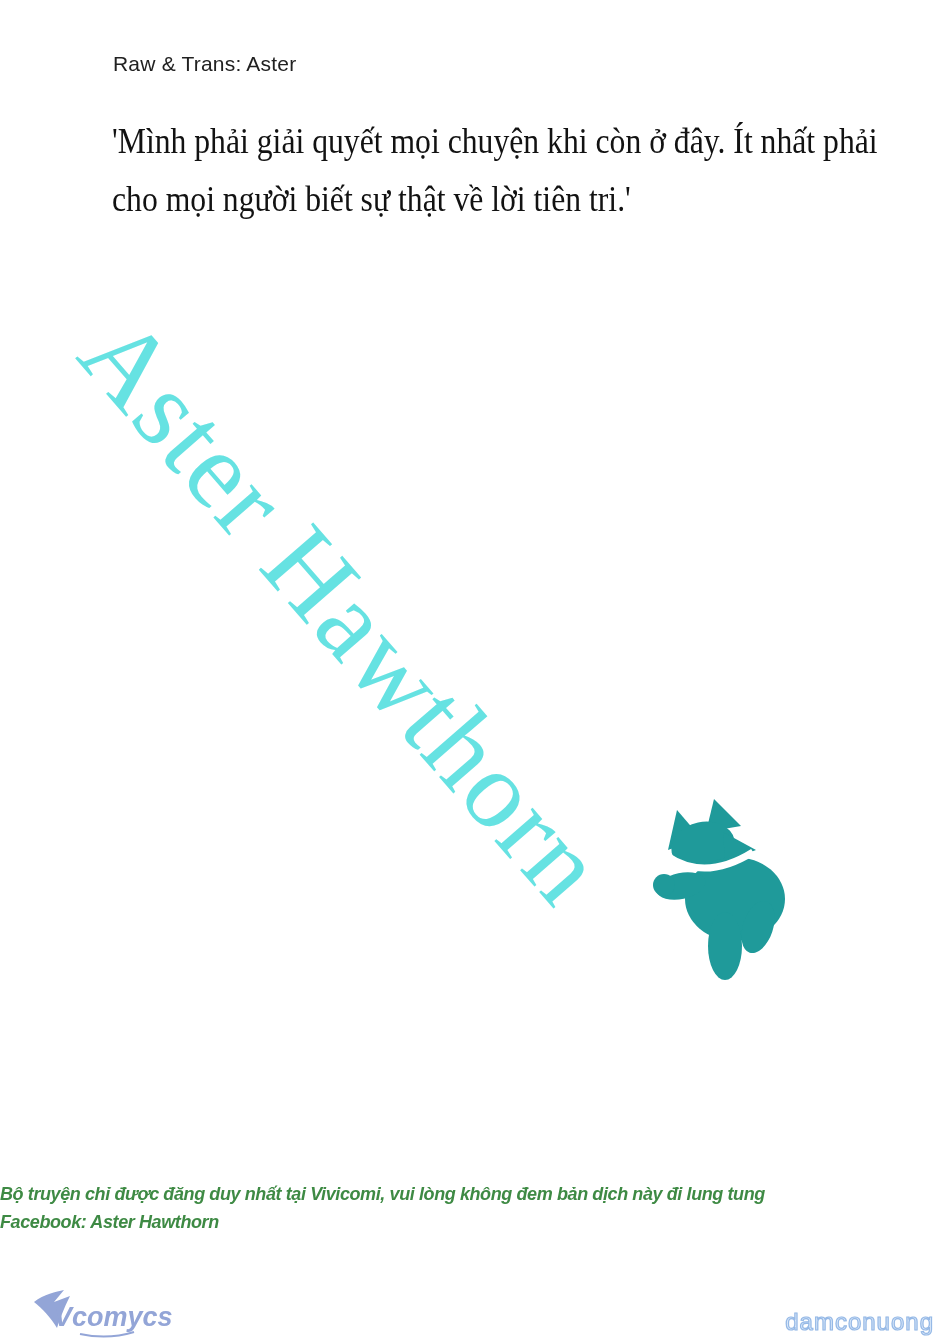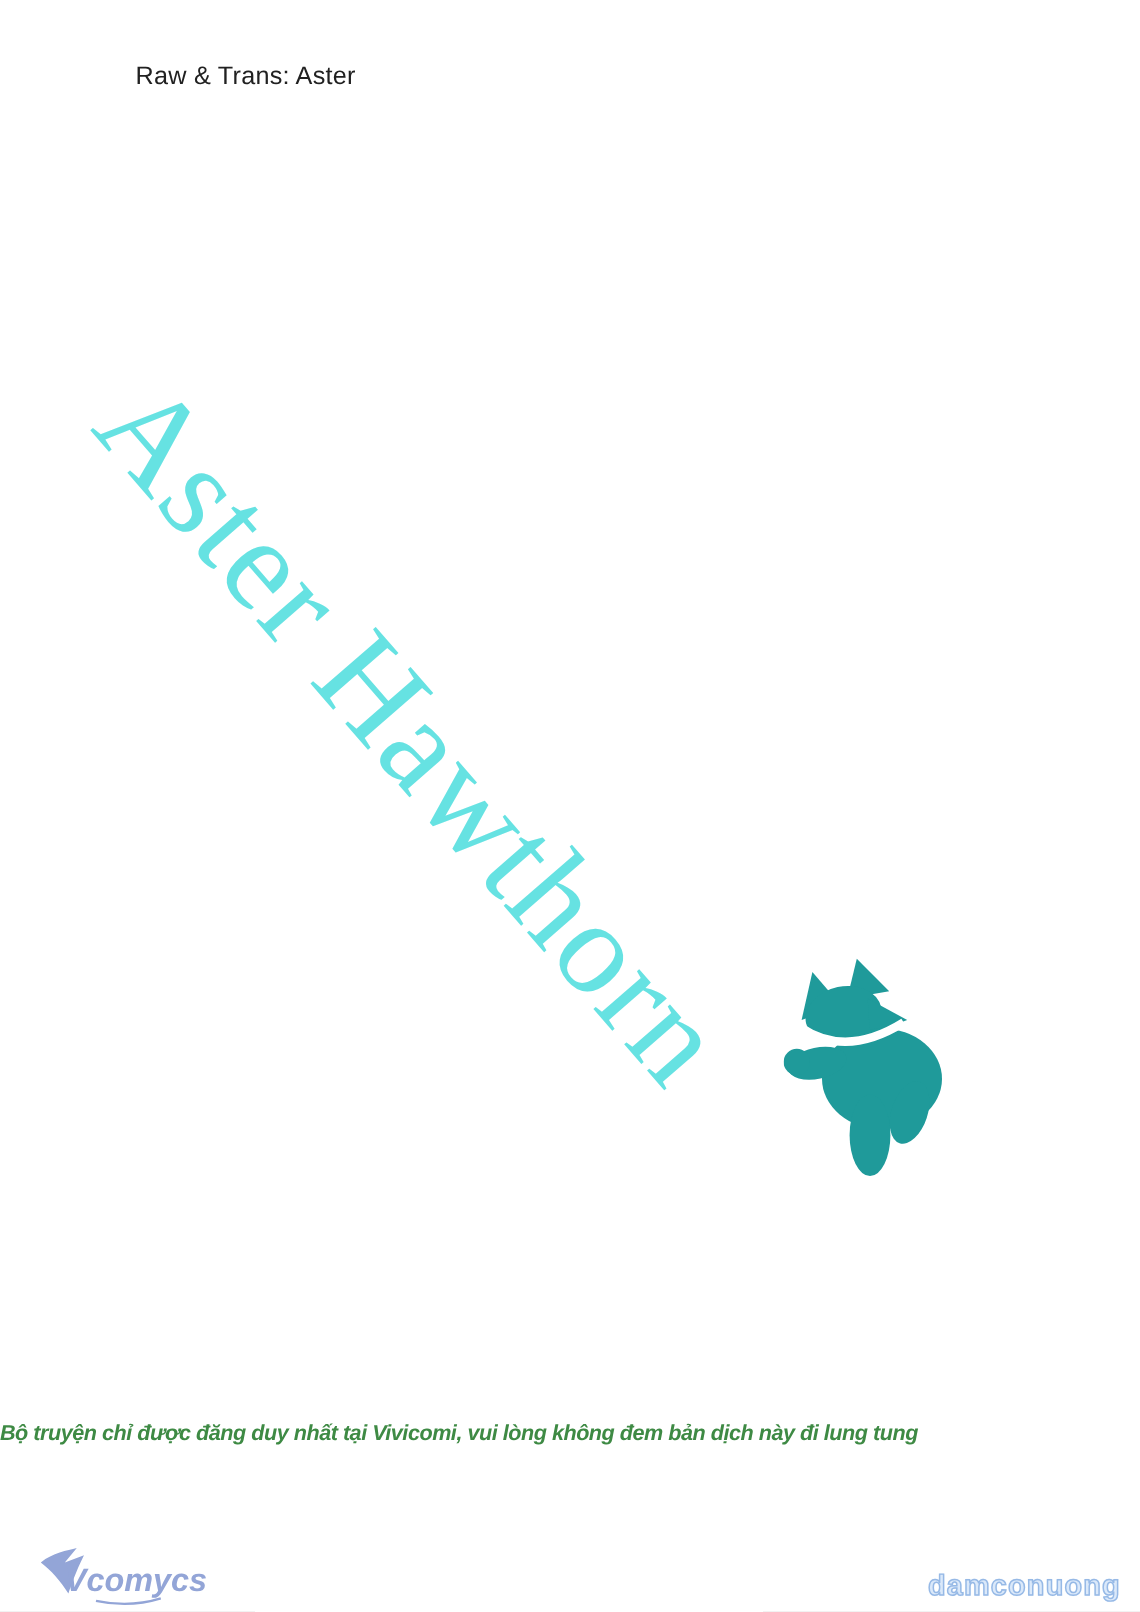--- a/index.html
+++ b/index.html
@@ -49,21 +49,21 @@
     color:#3e8a44;
     letter-spacing:-0.4px;
     z-index:3;
   }
   .vcomycs{
     position:absolute;left:30px;top:1288px;z-index:3;
   }
   .damconuong{
     position:absolute;right:16px;top:1308px;
     font-family:"Liberation Sans", sans-serif;
-    font-weight:bold;
+    font-weight:normal;
     font-size:24px;
     letter-spacing:1px;
     color:#dbe9fa;
     -webkit-text-stroke:1.2px #96b9e6;
     text-shadow:0 0 1px #96b9e6;
     z-index:3;
     text-align:center;
   }
 </style>
 </head>
@@ -85,29 +85,34 @@
       <ellipse cx="28" cy="90" rx="25" ry="13" transform="rotate(-12 28 90)"></ellipse>
       <circle cx="11" cy="89" r="11"></circle>
       <ellipse cx="72" cy="150" rx="17" ry="34"></ellipse>
       <ellipse cx="105" cy="131" rx="15" ry="27" transform="rotate(18 105 131)"></ellipse>
     </g>
     <path d="M 14,60 Q 52,86 100,56" stroke="#ffffff" stroke-width="7" fill="none"></path>
   </svg>
 
   <div class="body-text">
 
+    <div class="para" style="top:112px">
+      <div class="line">'Mình phải giải quyết mọi chuyện khi còn ở đây. Ít nhất phải</div>
+      <div class="line">cho mọi người biết sự thật về lời tiên tri.'</div>
+    </div>
 
 
 
 
 
   </div>
 
   <div class="footer">
     <div>Bộ truyện chỉ được đăng duy nhất tại Vivicomi, vui lòng không đem bản dịch này đi lung tung</div>
+    <div>Facebook: Aster Hawthorn</div>
   </div>
 
   <div class="vcomycs">
     <svg width="150" height="52" viewBox="0 0 150 52">
       <path d="M4,14 C14,6 26,4 34,2 L24,14 L40,8 C33,22 29,34 27,40 C21,30 12,20 4,14 Z" fill="#93a5d7"></path>
       <text x="24" y="38" font-family="Liberation Sans, sans-serif" font-style="italic" font-weight="bold" font-size="27" fill="#93a5d7">Vcomycs</text>
       <path d="M50,46 Q78,52 104,44" stroke="#93a5d7" stroke-width="2" fill="none"></path>
     </svg>
   </div>
 

